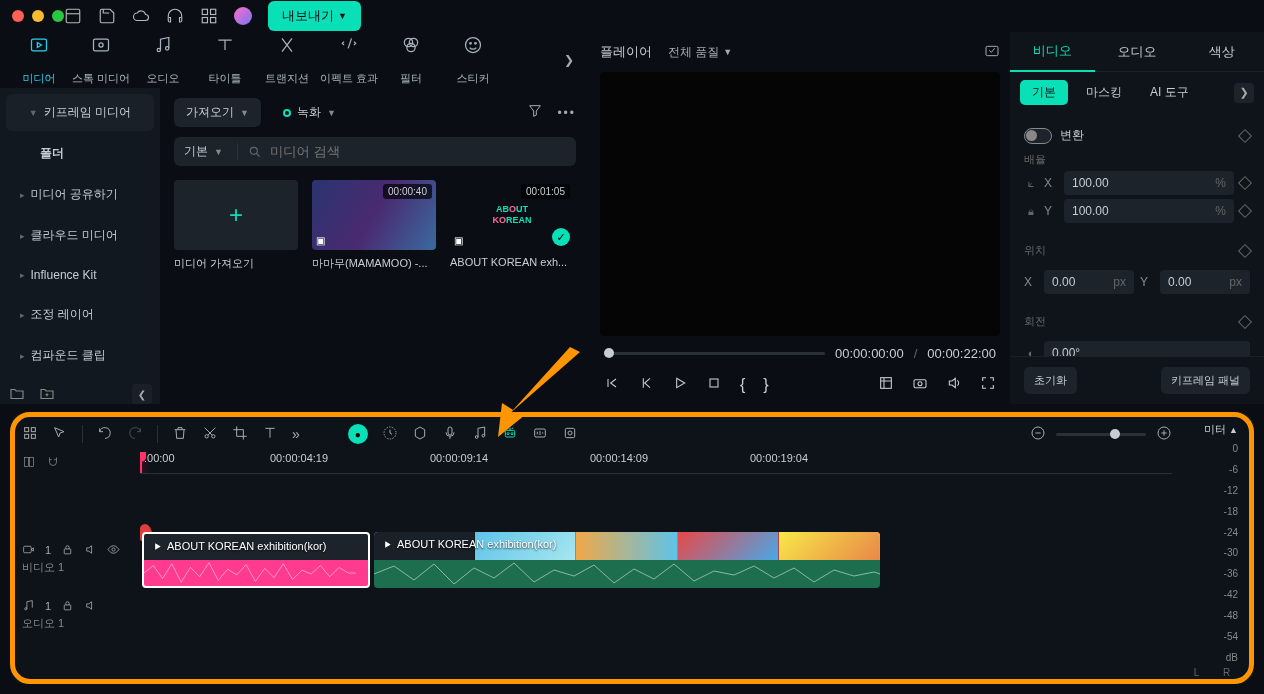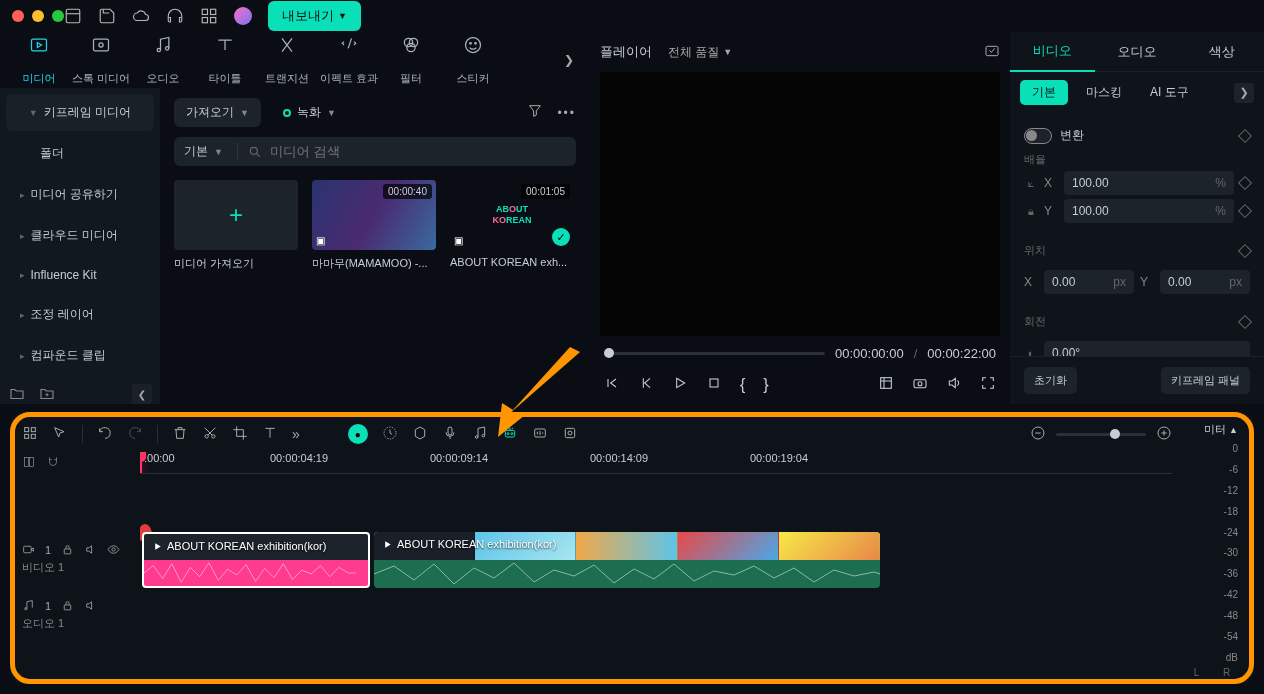--- a/index.html
+++ b/index.html
@@ -18,21 +18,21 @@
 .left-panel { width: 590px; display: flex; flex-direction: column; }
 .tab-bar { height: 56px; display: flex; align-items: center; padding: 0 8px; gap: 0; position: relative; }
 .tab-item { display: flex; flex-direction: column; align-items: center; justify-content: center; gap: 16px; width: 62px; padding: 6px 0; border-radius: 6px; color: #a8b2bc; font-size: 11px; }
 .tab-item.active { color: #22d3ee; }
 .tab-item svg { width: 20px; height: 20px; fill: none; stroke: currentColor; stroke-width: 1.5; }
 .tab-chevron { margin-left: auto; color: #aaa; padding: 8px; }
 .left-body { flex: 1; display: flex; overflow: hidden; }
 .sidebar { width: 160px; background: #121820; display: flex; flex-direction: column; padding-top: 4px; }
 .sidebar-item { padding: 10px 14px; font-size: 12px; color: #c8cdd4; display: flex; align-items: center; gap: 6px; border-radius: 6px; margin: 2px 6px; }
 .sidebar-item.header { font-weight: 500; background: #1a2028; justify-content: center; }
-.sidebar-item.sub { padding-left: 34px; }
+.sidebar-item.sub { padding-left: 34px; font-weight: bold; }
 .sidebar-item .chev { font-size: 9px; color: #666; }
 .sidebar-footer { margin-top: auto; display: flex; align-items: center; padding: 8px; gap: 12px; }
 .sidebar-footer .fi { width: 18px; height: 18px; color: #888; }
 .collapse-chev { margin-left: auto; width: 20px; height: 20px; background: #1a2028; border-radius: 3px; display: flex; align-items: center; justify-content: center; font-size: 10px; color: #aaa; }
 .browser { flex: 1; padding: 10px 14px; display: flex; flex-direction: column; }
 .browser-top { display: flex; align-items: center; gap: 10px; margin-bottom: 10px; }
 .pill-btn { background: #1c232b; border-radius: 6px; padding: 6px 12px; display: flex; align-items: center; gap: 6px; color: #c8cdd4; font-size: 12px; }
 .rec-dot { width: 8px; height: 8px; border-radius: 50%; border: 2px solid #09e0b8; }
 .br-filter { margin-left: auto; display: flex; gap: 14px; align-items: center; color: #aaa; }
 .browser-search { display: flex; align-items: center; background: #1c232b; border-radius: 6px; padding: 6px 10px; margin-bottom: 14px; }

